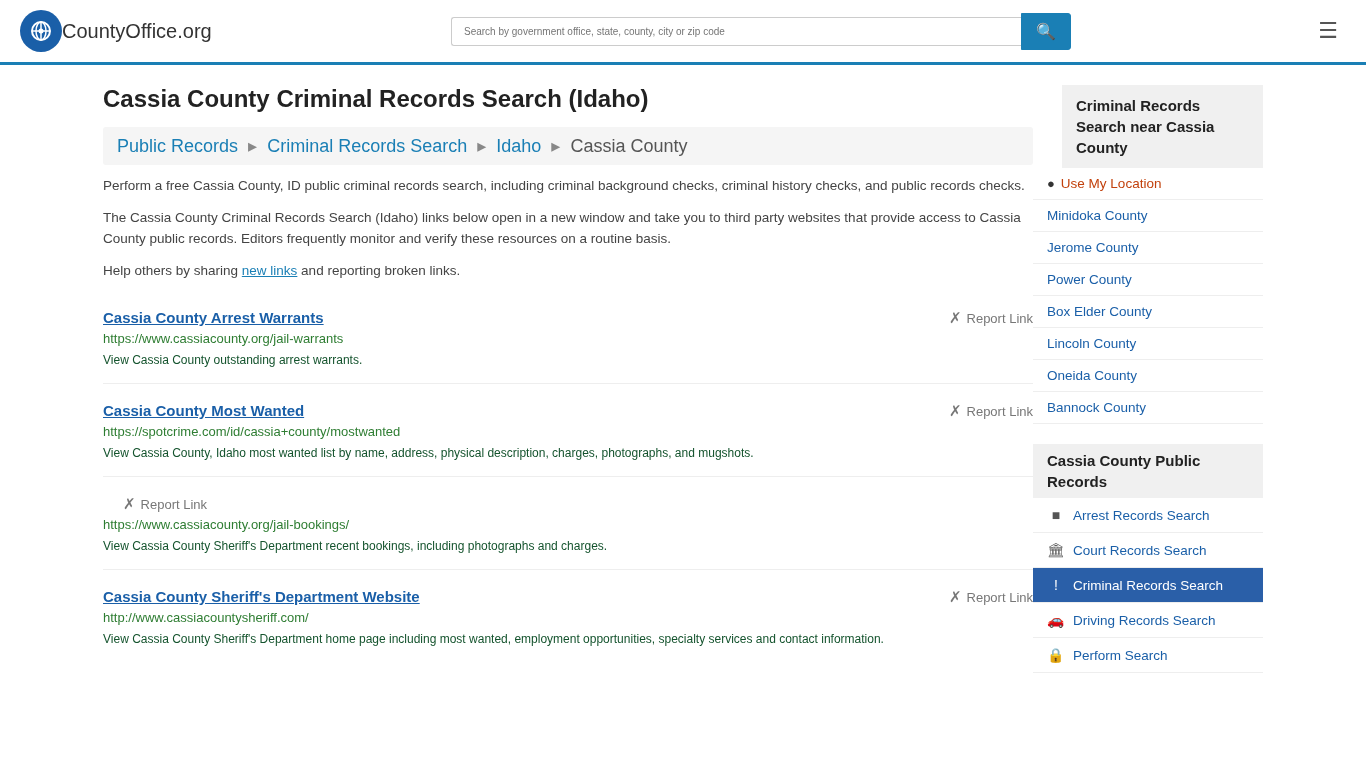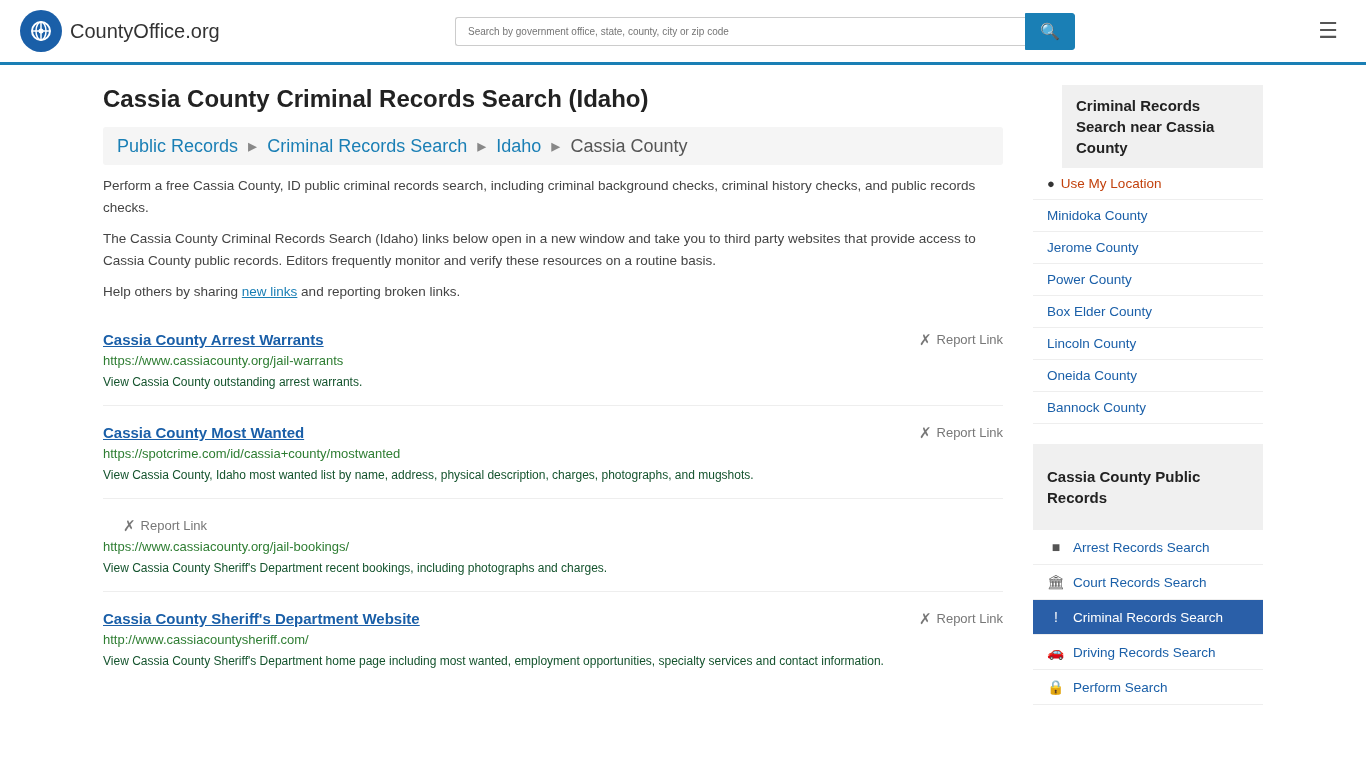--- a/index.html
+++ b/index.html
@@ -10,21 +10,21 @@
       background: #fff;
       border-bottom: 3px solid #1a7fb5;
       padding: 10px 20px;
       display: flex;
       align-items: center;
       justify-content: space-between;
     }
     .logo-area {
       display: flex;
       align-items: center;
-      gap: 8px;
+      gap: 0;
     }
     .logo-circle {
       width: 42px;
       height: 42px;
       border-radius: 50%;
       background: #1a5fa8;
       display: flex;
       align-items: center;
       justify-content: center;
       color: #fff;
@@ -72,21 +72,20 @@
       color: #555;
       padding: 4px 8px;
     }
 
     
     .main-container {
       max-width: 1200px;
       margin: 0 auto;
       padding: 20px 20px;
       display: flex;
-      gap: 30px;
     }
     .content {
       flex: 1;
     }
     .sidebar {
       width: 230px;
       flex-shrink: 0;
     }
 
     
@@ -203,21 +202,21 @@
     }
     .use-location a {
       color: #c2410c;
       text-decoration: none;
       font-size: 13.5px;
     }
     .pin-icon { color: #333; font-size: 13px; }
 
     .sidebar-section2 {
       background: #f0f0f0;
-      padding: 22px 14px;
+      padding: 6px 14px;
       margin-top: 20px;
     }
     .public-records-list {
       background: #fff;
       list-style: none;
     }
     .public-records-list li {
       border-bottom: 1px solid #eee;
       padding: 0;
     }

